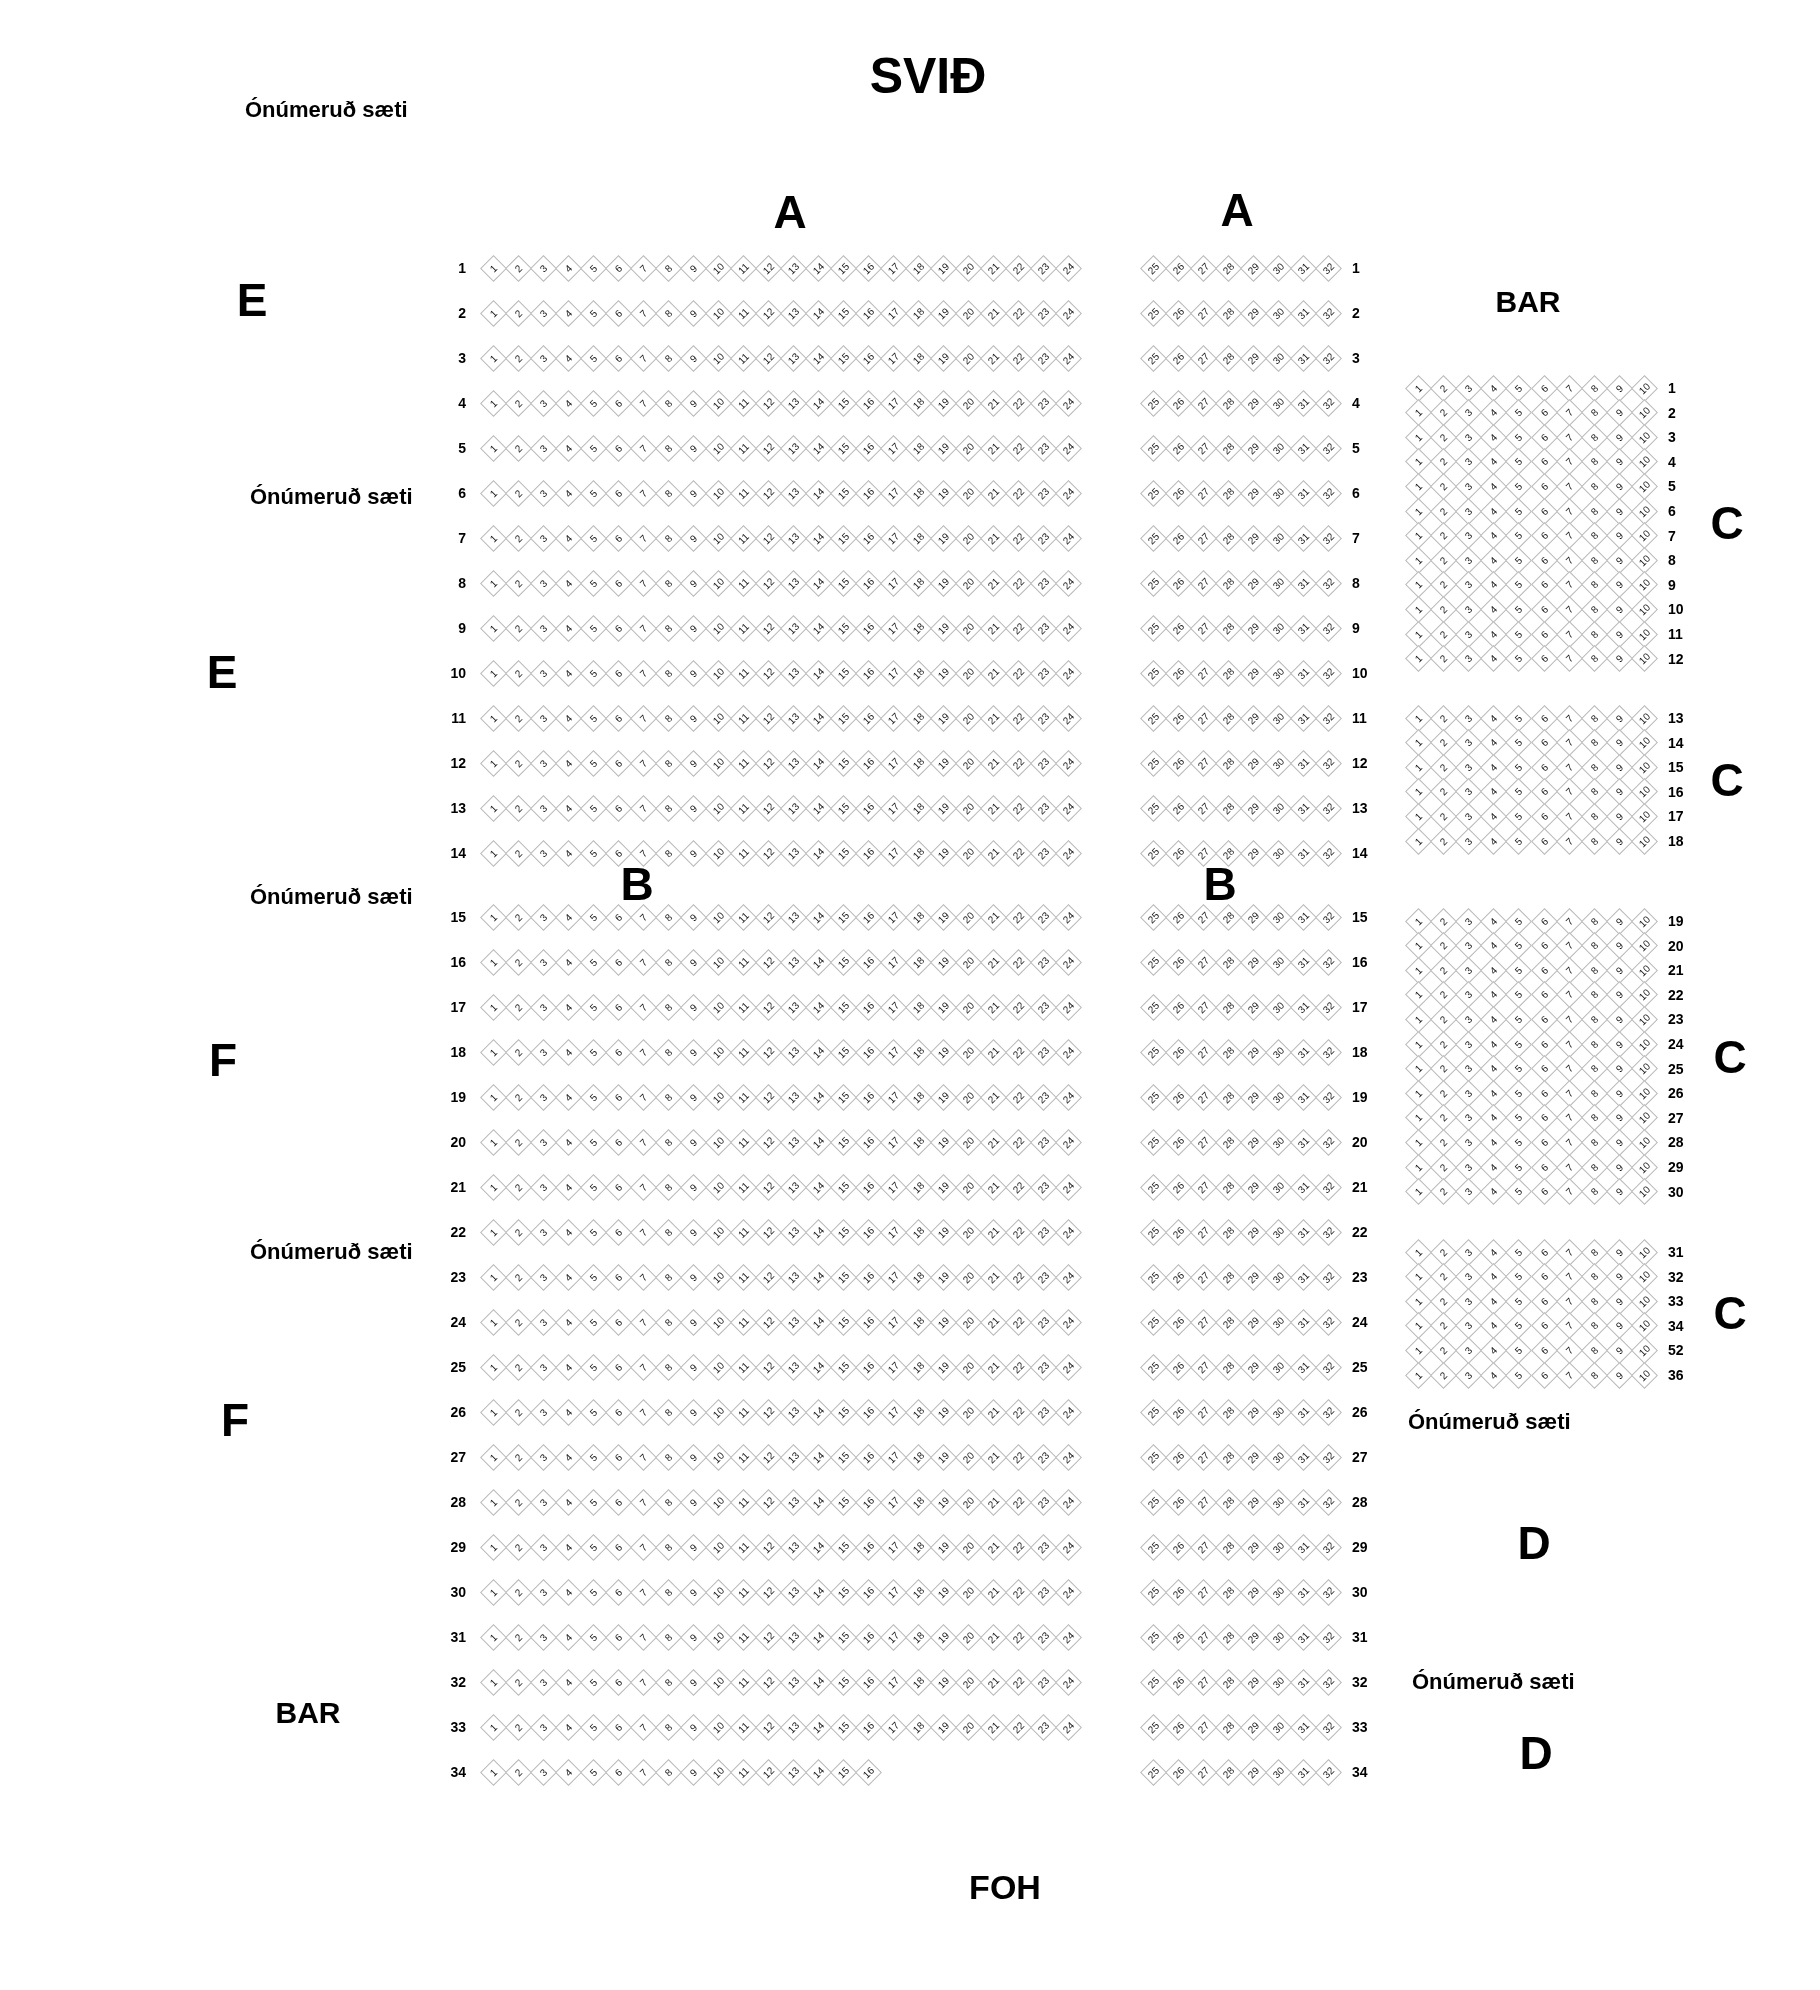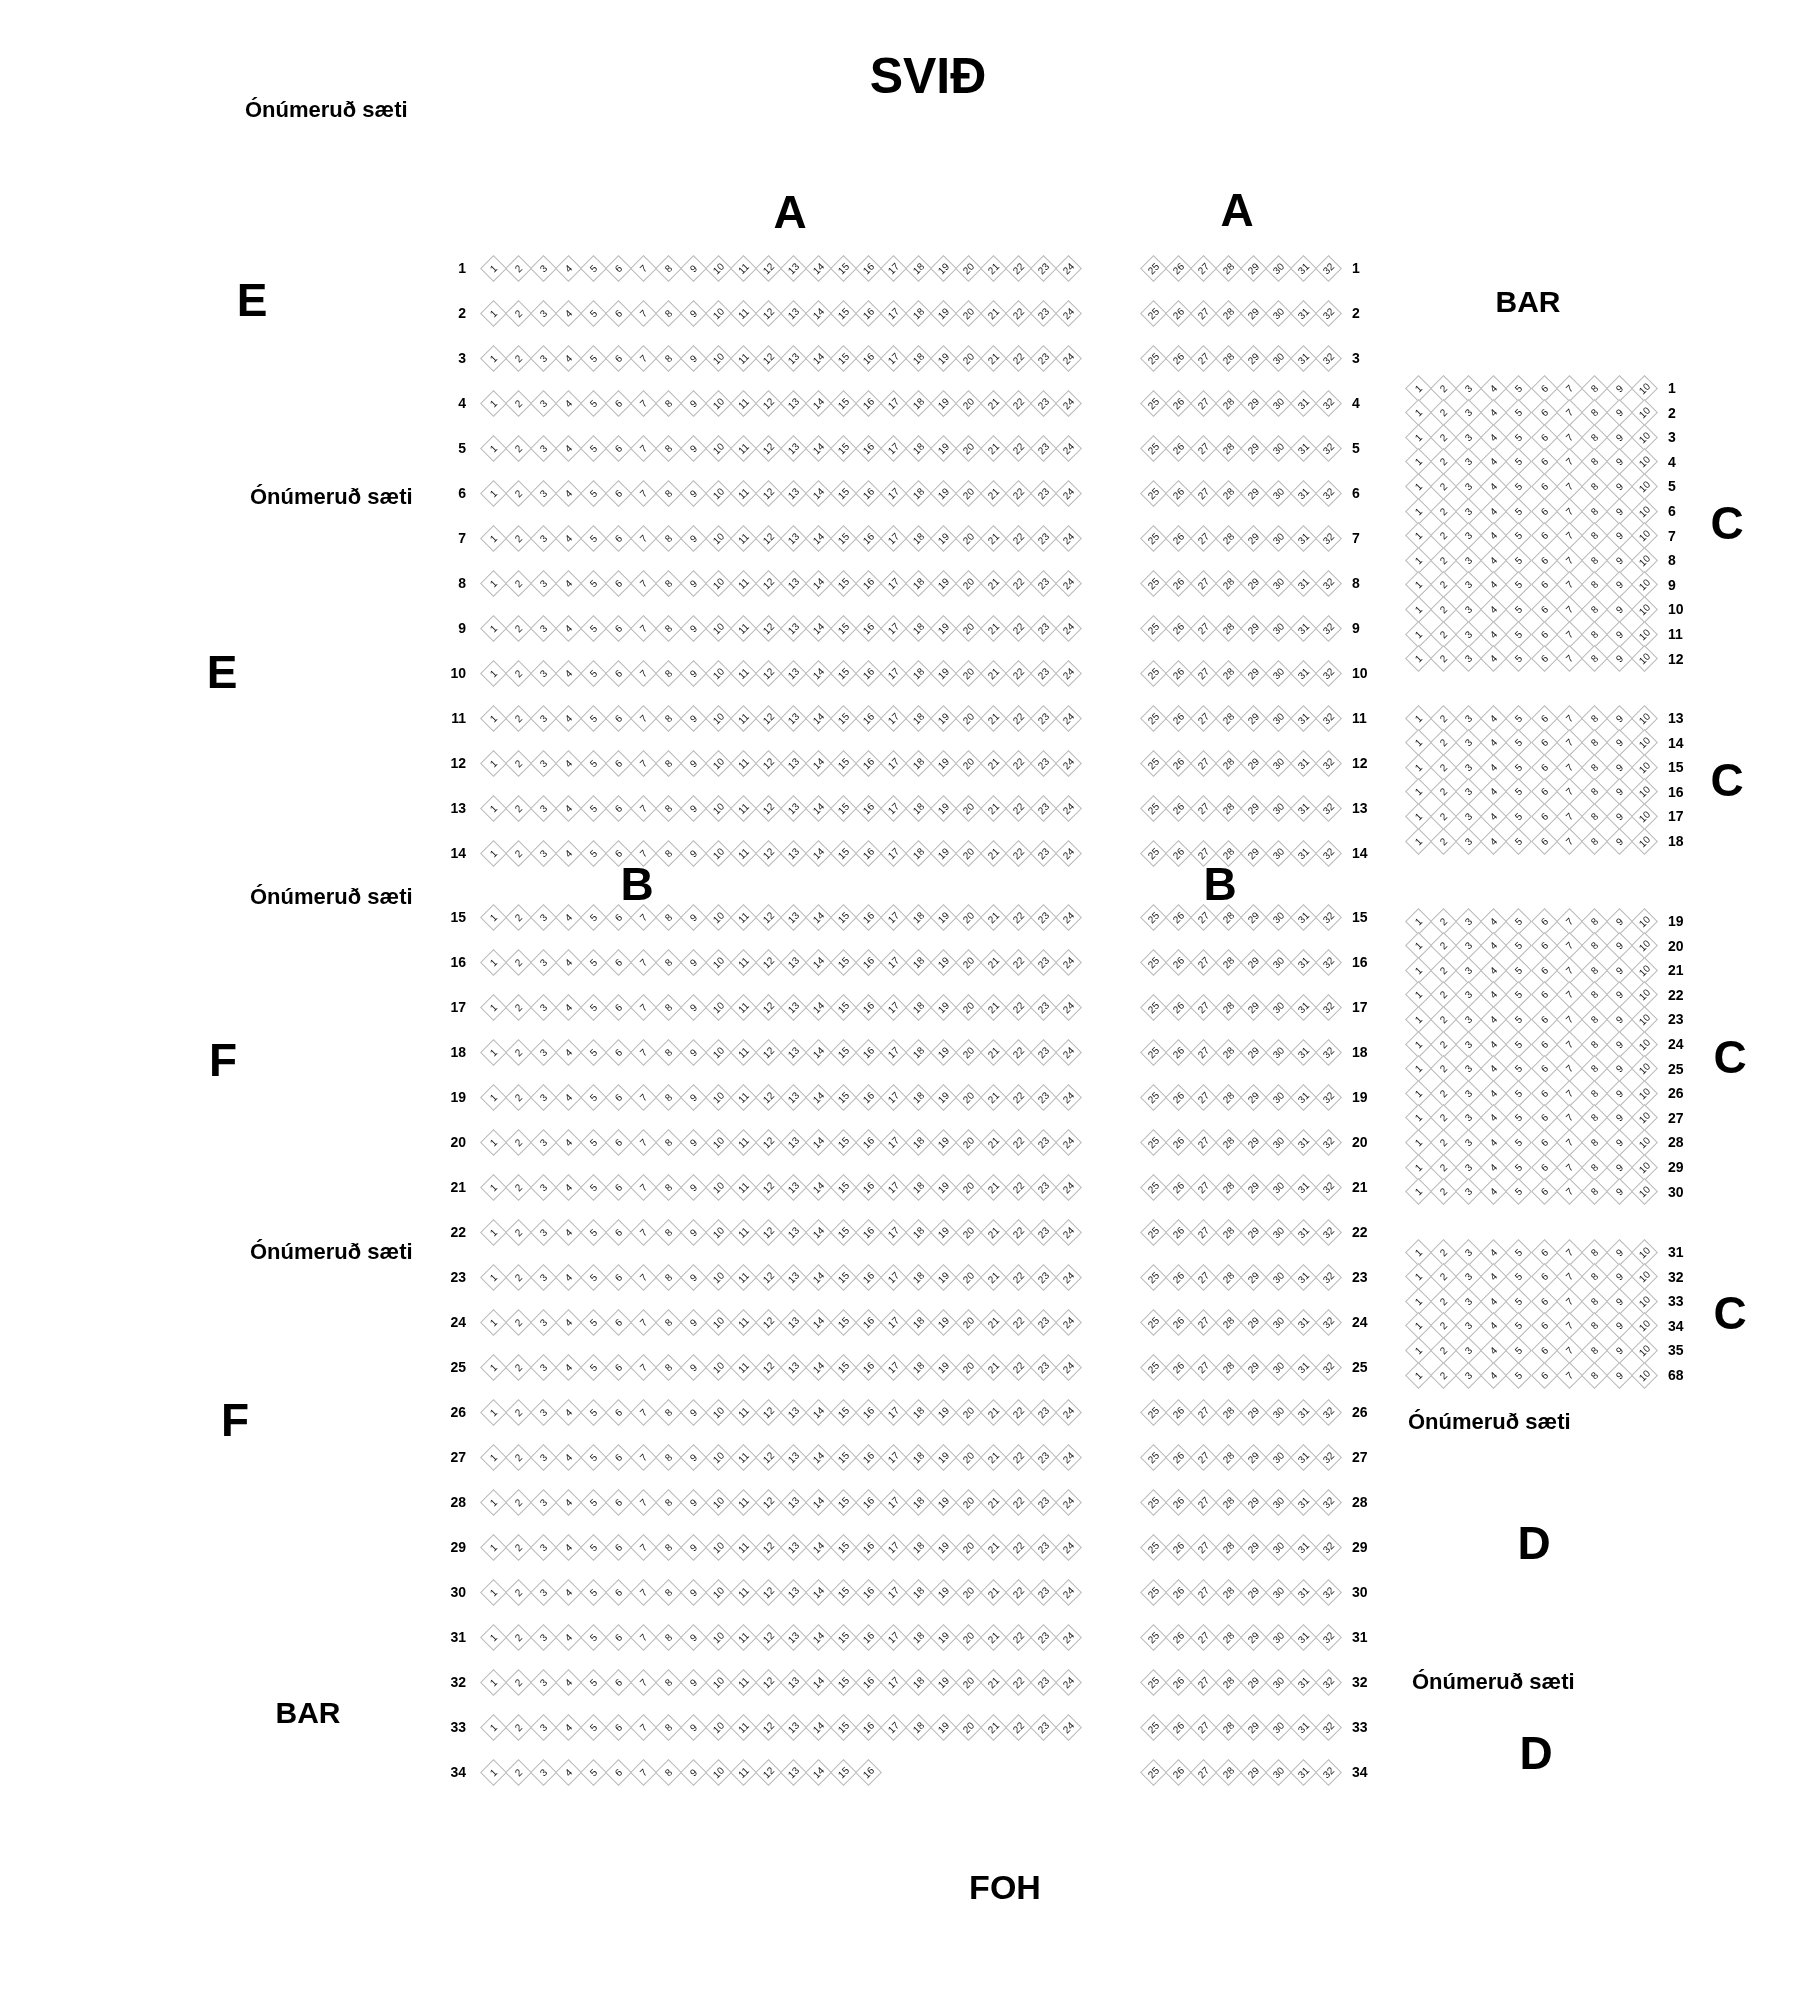--- a/index.html
+++ b/index.html
@@ -4442,21 +4442,21 @@
     </div>
     <div class="seat" style="left: 1584.9px; top: 1316.3px;">
       <span>8</span>
     </div>
     <div class="seat" style="left: 1610.1px; top: 1316.3px;">
       <span>9</span>
     </div>
     <div class="seat" style="left: 1635.3px; top: 1316.3px;">
       <span>10</span>
     </div>
-    <div class="rowlab" style="left: 1668px; width: 50px; text-align: left; top: 1341.4px;">35</div>
+    <div class="rowlab" style="left: 1668px; width: 50px; text-align: left; top: 1341.4px;">52</div>
     <div class="seat" style="left: 1408.5px; top: 1340.9px;">
       <span>1</span>
     </div>
     <div class="seat" style="left: 1433.7px; top: 1340.9px;">
       <span>2</span>
     </div>
     <div class="seat" style="left: 1458.9px; top: 1340.9px;">
       <span>3</span>
     </div>
     <div class="seat" style="left: 1484.1px; top: 1340.9px;">
@@ -4473,21 +4473,21 @@
     </div>
     <div class="seat" style="left: 1584.9px; top: 1340.9px;">
       <span>8</span>
     </div>
     <div class="seat" style="left: 1610.1px; top: 1340.9px;">
       <span>9</span>
     </div>
     <div class="seat" style="left: 1635.3px; top: 1340.9px;">
       <span>10</span>
     </div>
-    <div class="rowlab" style="left: 1668px; width: 50px; text-align: left; top: 1366px;">68</div>
+    <div class="rowlab" style="left: 1668px; width: 50px; text-align: left; top: 1366px;">36</div>
     <div class="seat" style="left: 1408.5px; top: 1365.5px;">
       <span>1</span>
     </div>
     <div class="seat" style="left: 1433.7px; top: 1365.5px;">
       <span>2</span>
     </div>
     <div class="seat" style="left: 1458.9px; top: 1365.5px;">
       <span>3</span>
     </div>
     <div class="seat" style="left: 1484.1px; top: 1365.5px;">

